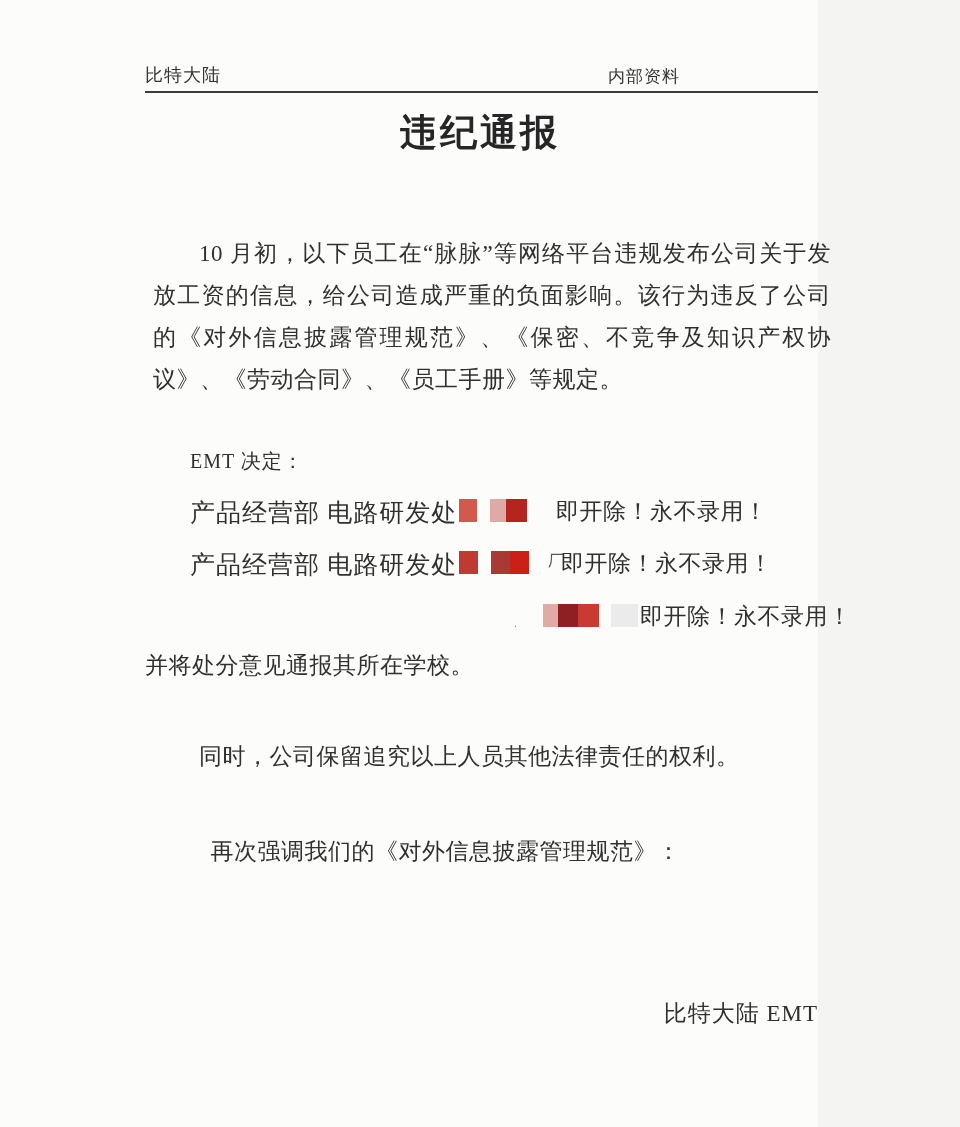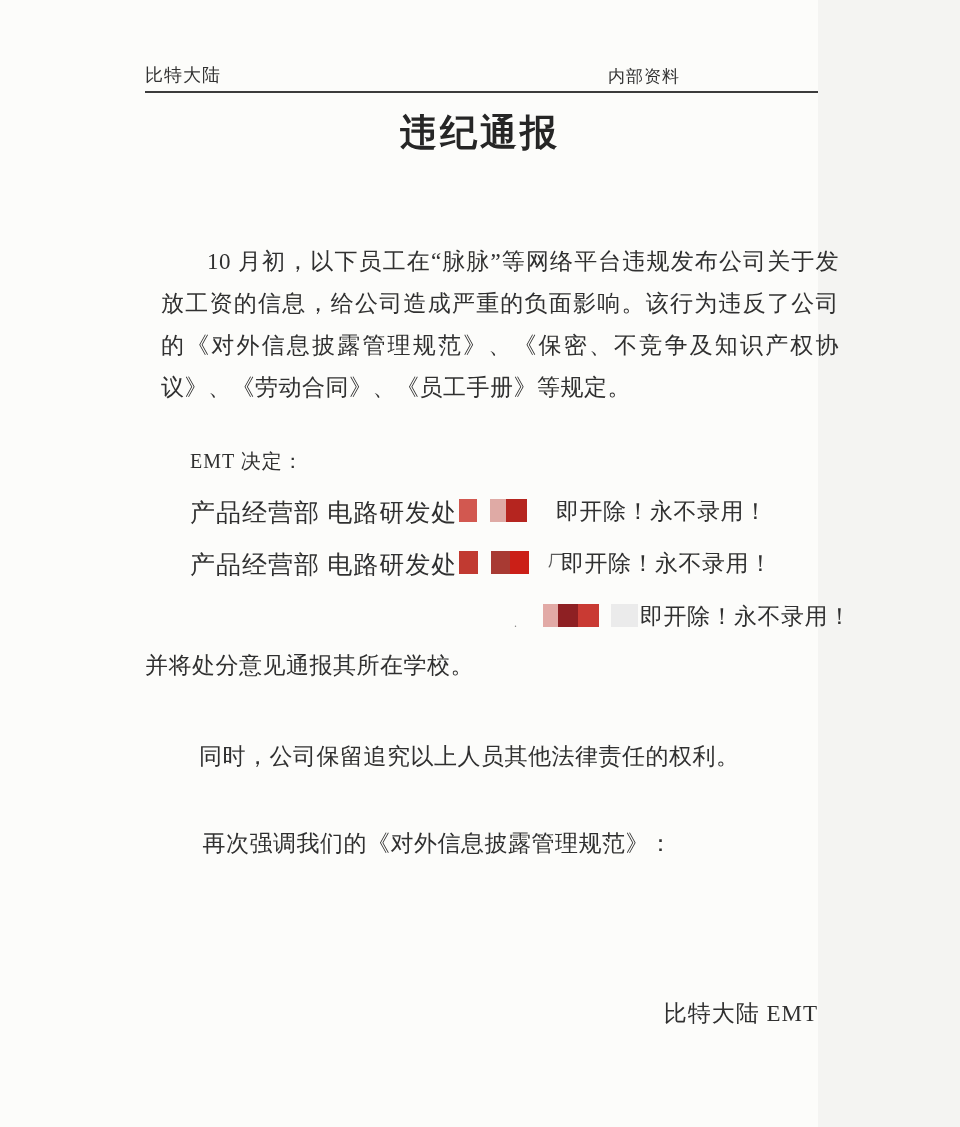--- a/index.html
+++ b/index.html
@@ -29,21 +29,21 @@
     background:#3c3c3c;
   }
   
   .title{
     position:absolute;left:0;top:108px;width:960px;margin:0;
     text-align:center;font-size:37px;font-weight:bold;
     letter-spacing:3px;color:#262626;
   }
   
   .para{
-    position:absolute;left:145px;width:678px;margin:16px;
+    position:absolute;left:145px;width:678px;margin:8px;
     font-size:23px;line-height:42px;letter-spacing:0.5px;
     text-align:justify;color:#303030;
   }
   .para1{top:225px;text-indent:2em;}
   .emt-heading{
     position:absolute;left:190px;top:448px;
     font-size:20px;letter-spacing:1px;color:#303030;
   }
   .dept{
     position:absolute;font-size:25px;letter-spacing:1px;color:#303030;white-space:nowrap;
@@ -76,21 +76,21 @@
   .a3{left:514px;top:616px;font-size:12px;color:#8a8a8a;}
   .note{
     position:absolute;left:145px;top:650px;margin:0;
     font-size:23px;letter-spacing:0.5px;color:#303030;
   }
   .para2{
     position:absolute;left:145px;top:733px;margin:8px;width:678px;
     font-size:23px;letter-spacing:0.5px;color:#303030;text-indent:2em;white-space:nowrap;
   }
   .para3{
-    position:absolute;left:145px;top:828px;margin:0;width:678px;
+    position:absolute;left:145px;top:828px;margin:8px;width:678px;
     font-size:23px;letter-spacing:0.5px;color:#303030;text-indent:2.5em;white-space:nowrap;
   }
   
   .emphasis{
     position:absolute;left:199px;top:876px;white-space:nowrap;
   }
   .emph-inner{
     font-size:28px;font-weight:bold;letter-spacing:1px;
     color:#b2342a;
     border-bottom:5px double #b2342a;

